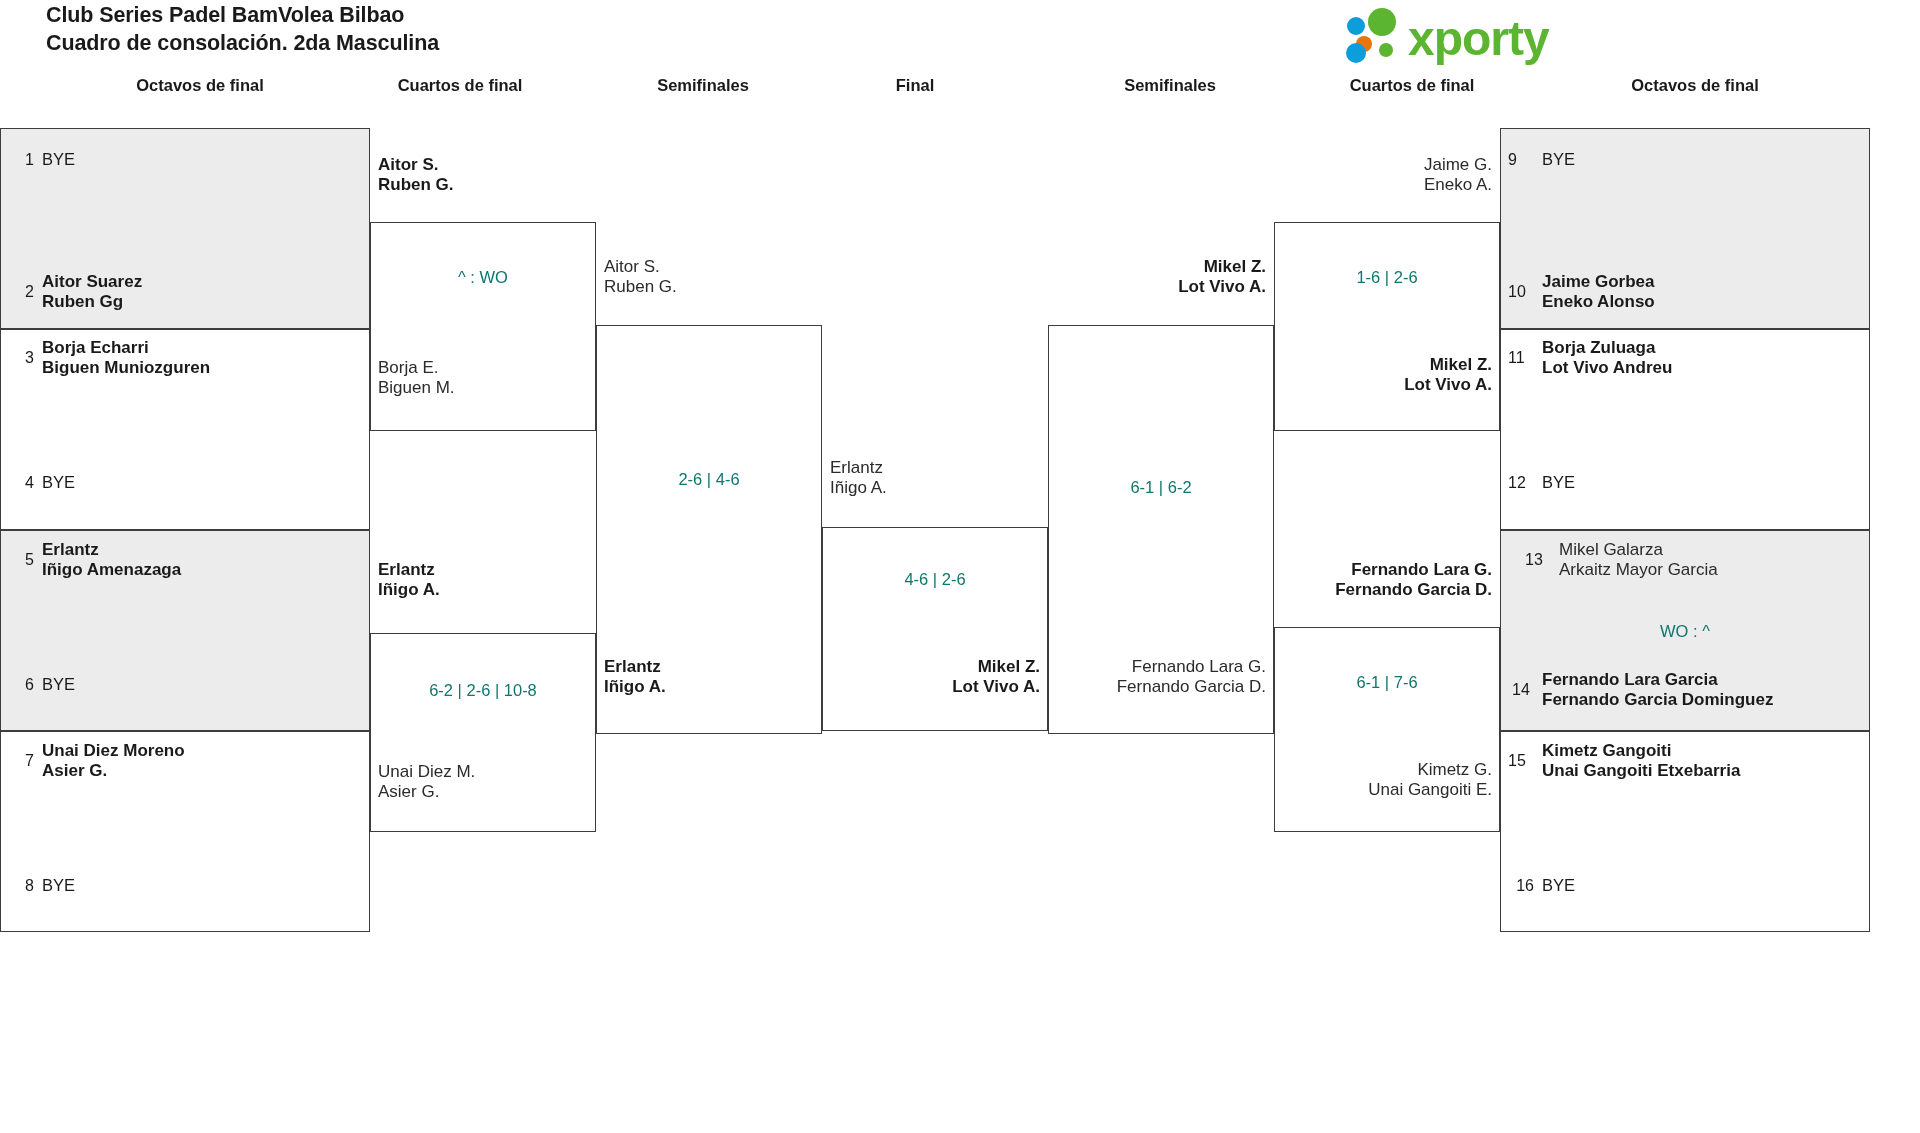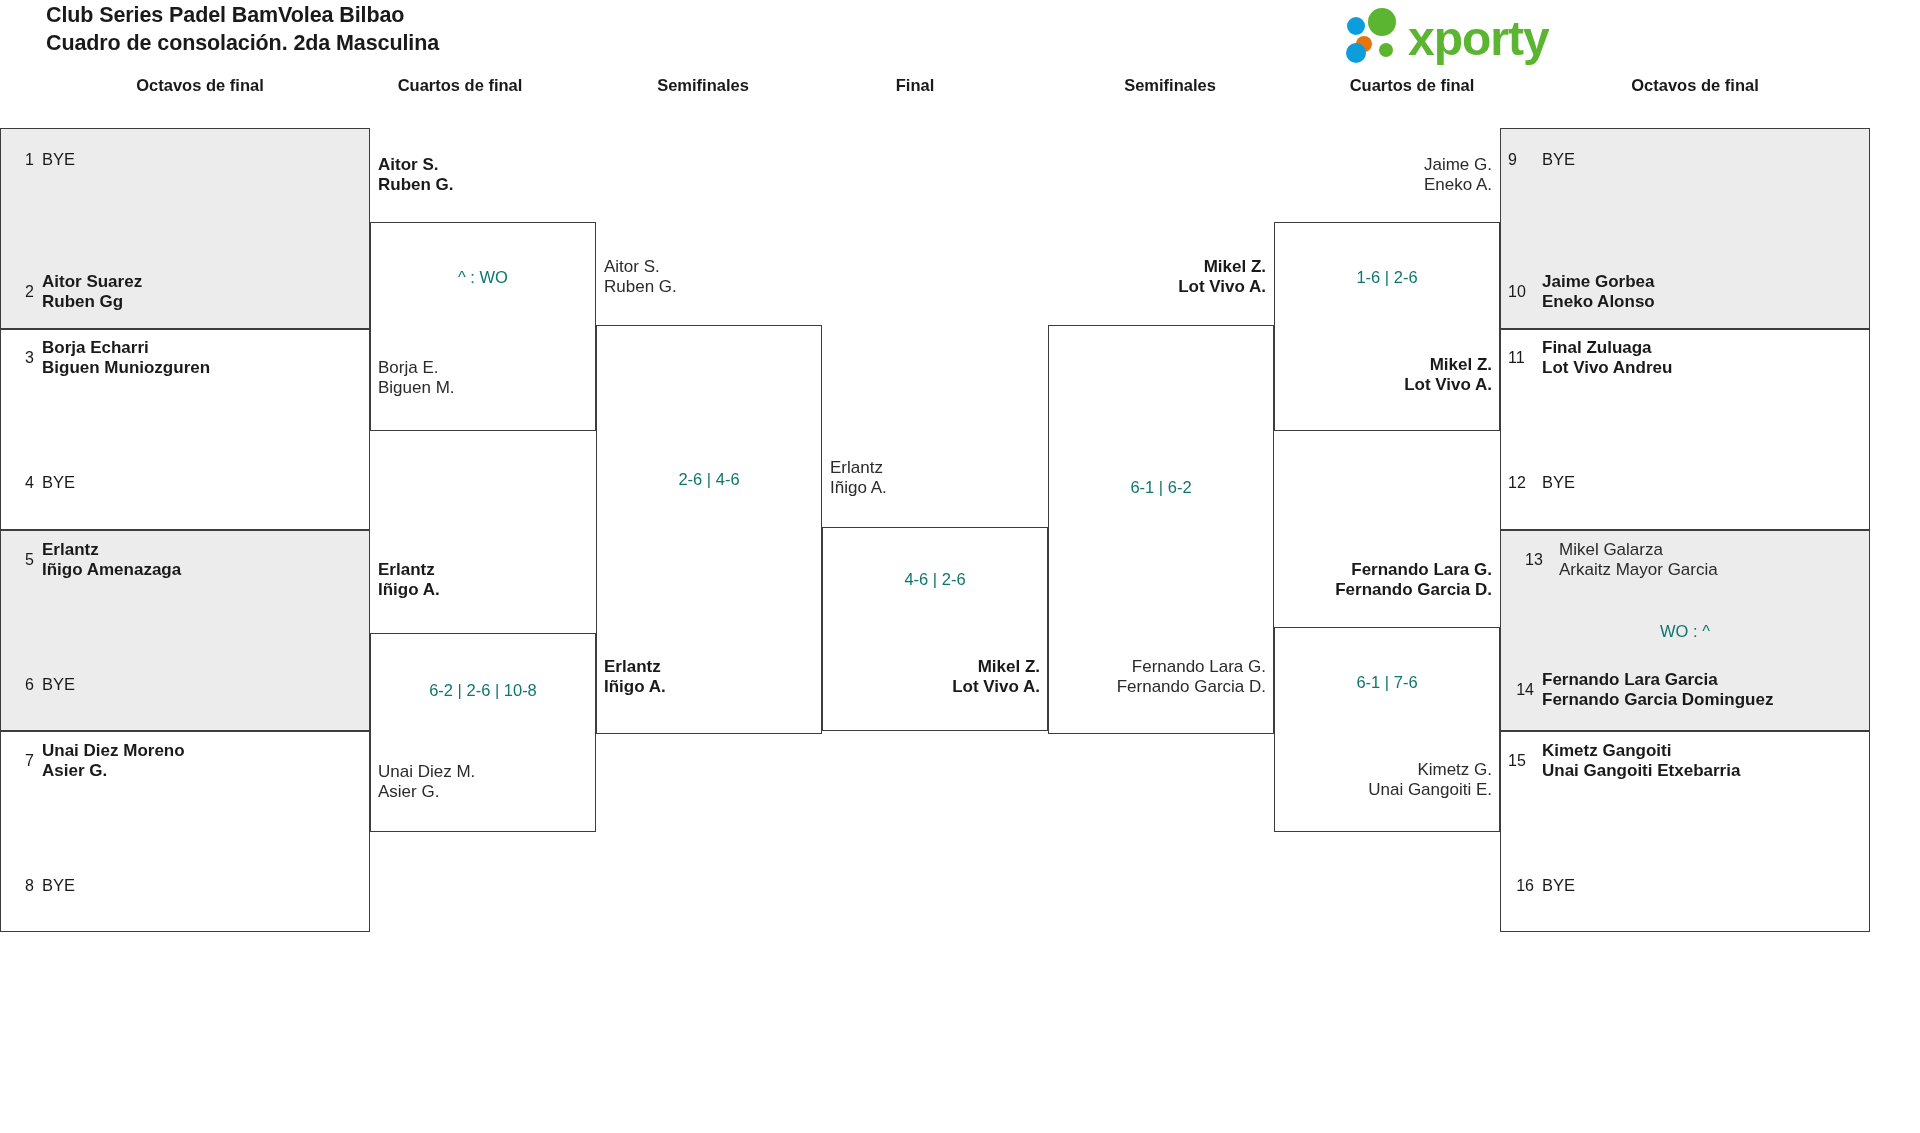--- a/index.html
+++ b/index.html
@@ -289,39 +289,39 @@
 <div class="entry" style="left:1508px;top:272px;">
   <span class="seed-num" style="text-align:left;">10</span>
   <span class="names win">
     <div>Jaime Gorbea</div>
       <div>Eneko Alonso</div>
   </span>
 </div>
 <div class="entry" style="left:1508px;top:338px;">
   <span class="seed-num" style="text-align:left;">11</span>
   <span class="names win">
-    <div>Final Zuluaga</div>
+    <div>Borja Zuluaga</div>
       <div>Lot Vivo Andreu</div>
   </span>
 </div>
 <div class="entry" style="left:1508px;top:473px;">
   <span class="seed-num" style="text-align:left;">12</span>
   <span class="names bye">
     <span>BYE</span>
   </span>
 </div>
 <div class="entry" style="left:1508px;top:540px;">
   <span class="seed-num" style="text-align:left;margin-left:17px;">13</span>
   <span class="names lose">
     <div>Mikel Galarza</div>
       <div>Arkaitz Mayor Garcia</div>
   </span>
 </div>
 <div class="entry" style="left:1508px;top:670px;">
-  <span class="seed-num" style="text-align:right;">14</span>
+  <span class="seed-num" style="text-align:center;">14</span>
   <span class="names win">
     <div>Fernando Lara Garcia</div>
       <div>Fernando Garcia Dominguez</div>
   </span>
 </div>
 <div class="entry" style="left:1508px;top:741px;">
   <span class="seed-num" style="text-align:left;">15</span>
   <span class="names win">
     <div>Kimetz Gangoiti</div>
       <div>Unai Gangoiti Etxebarria</div>

